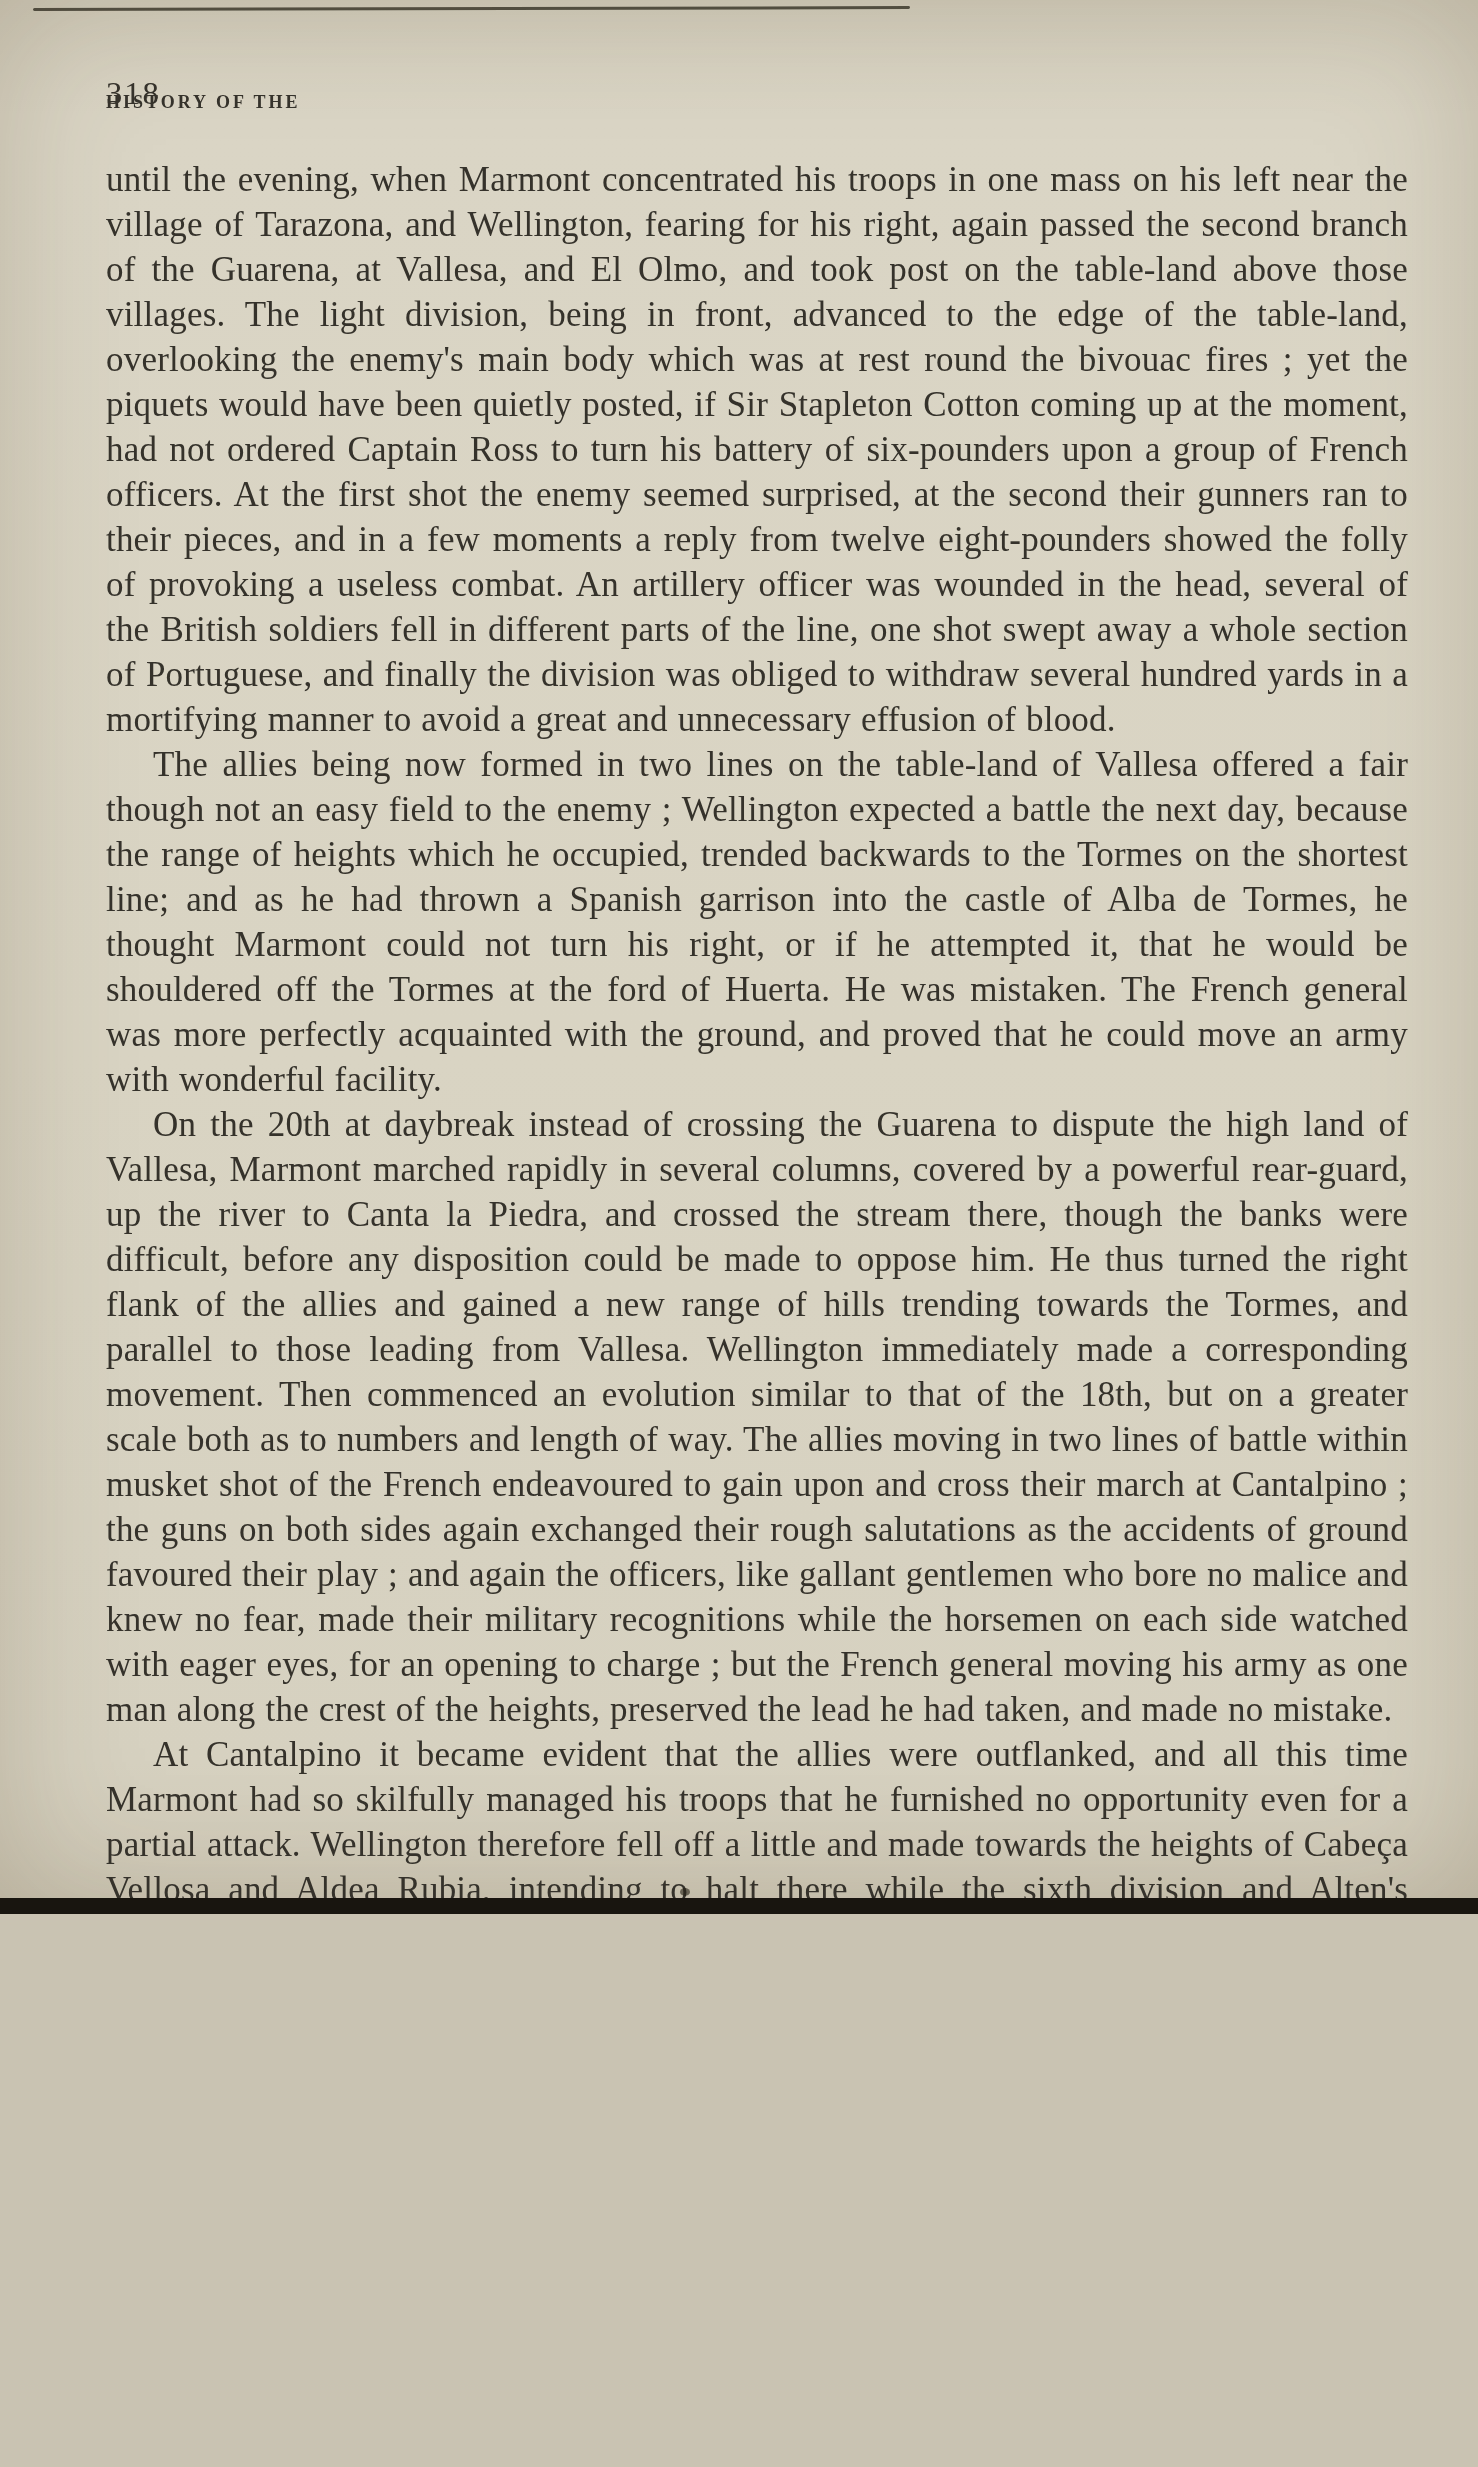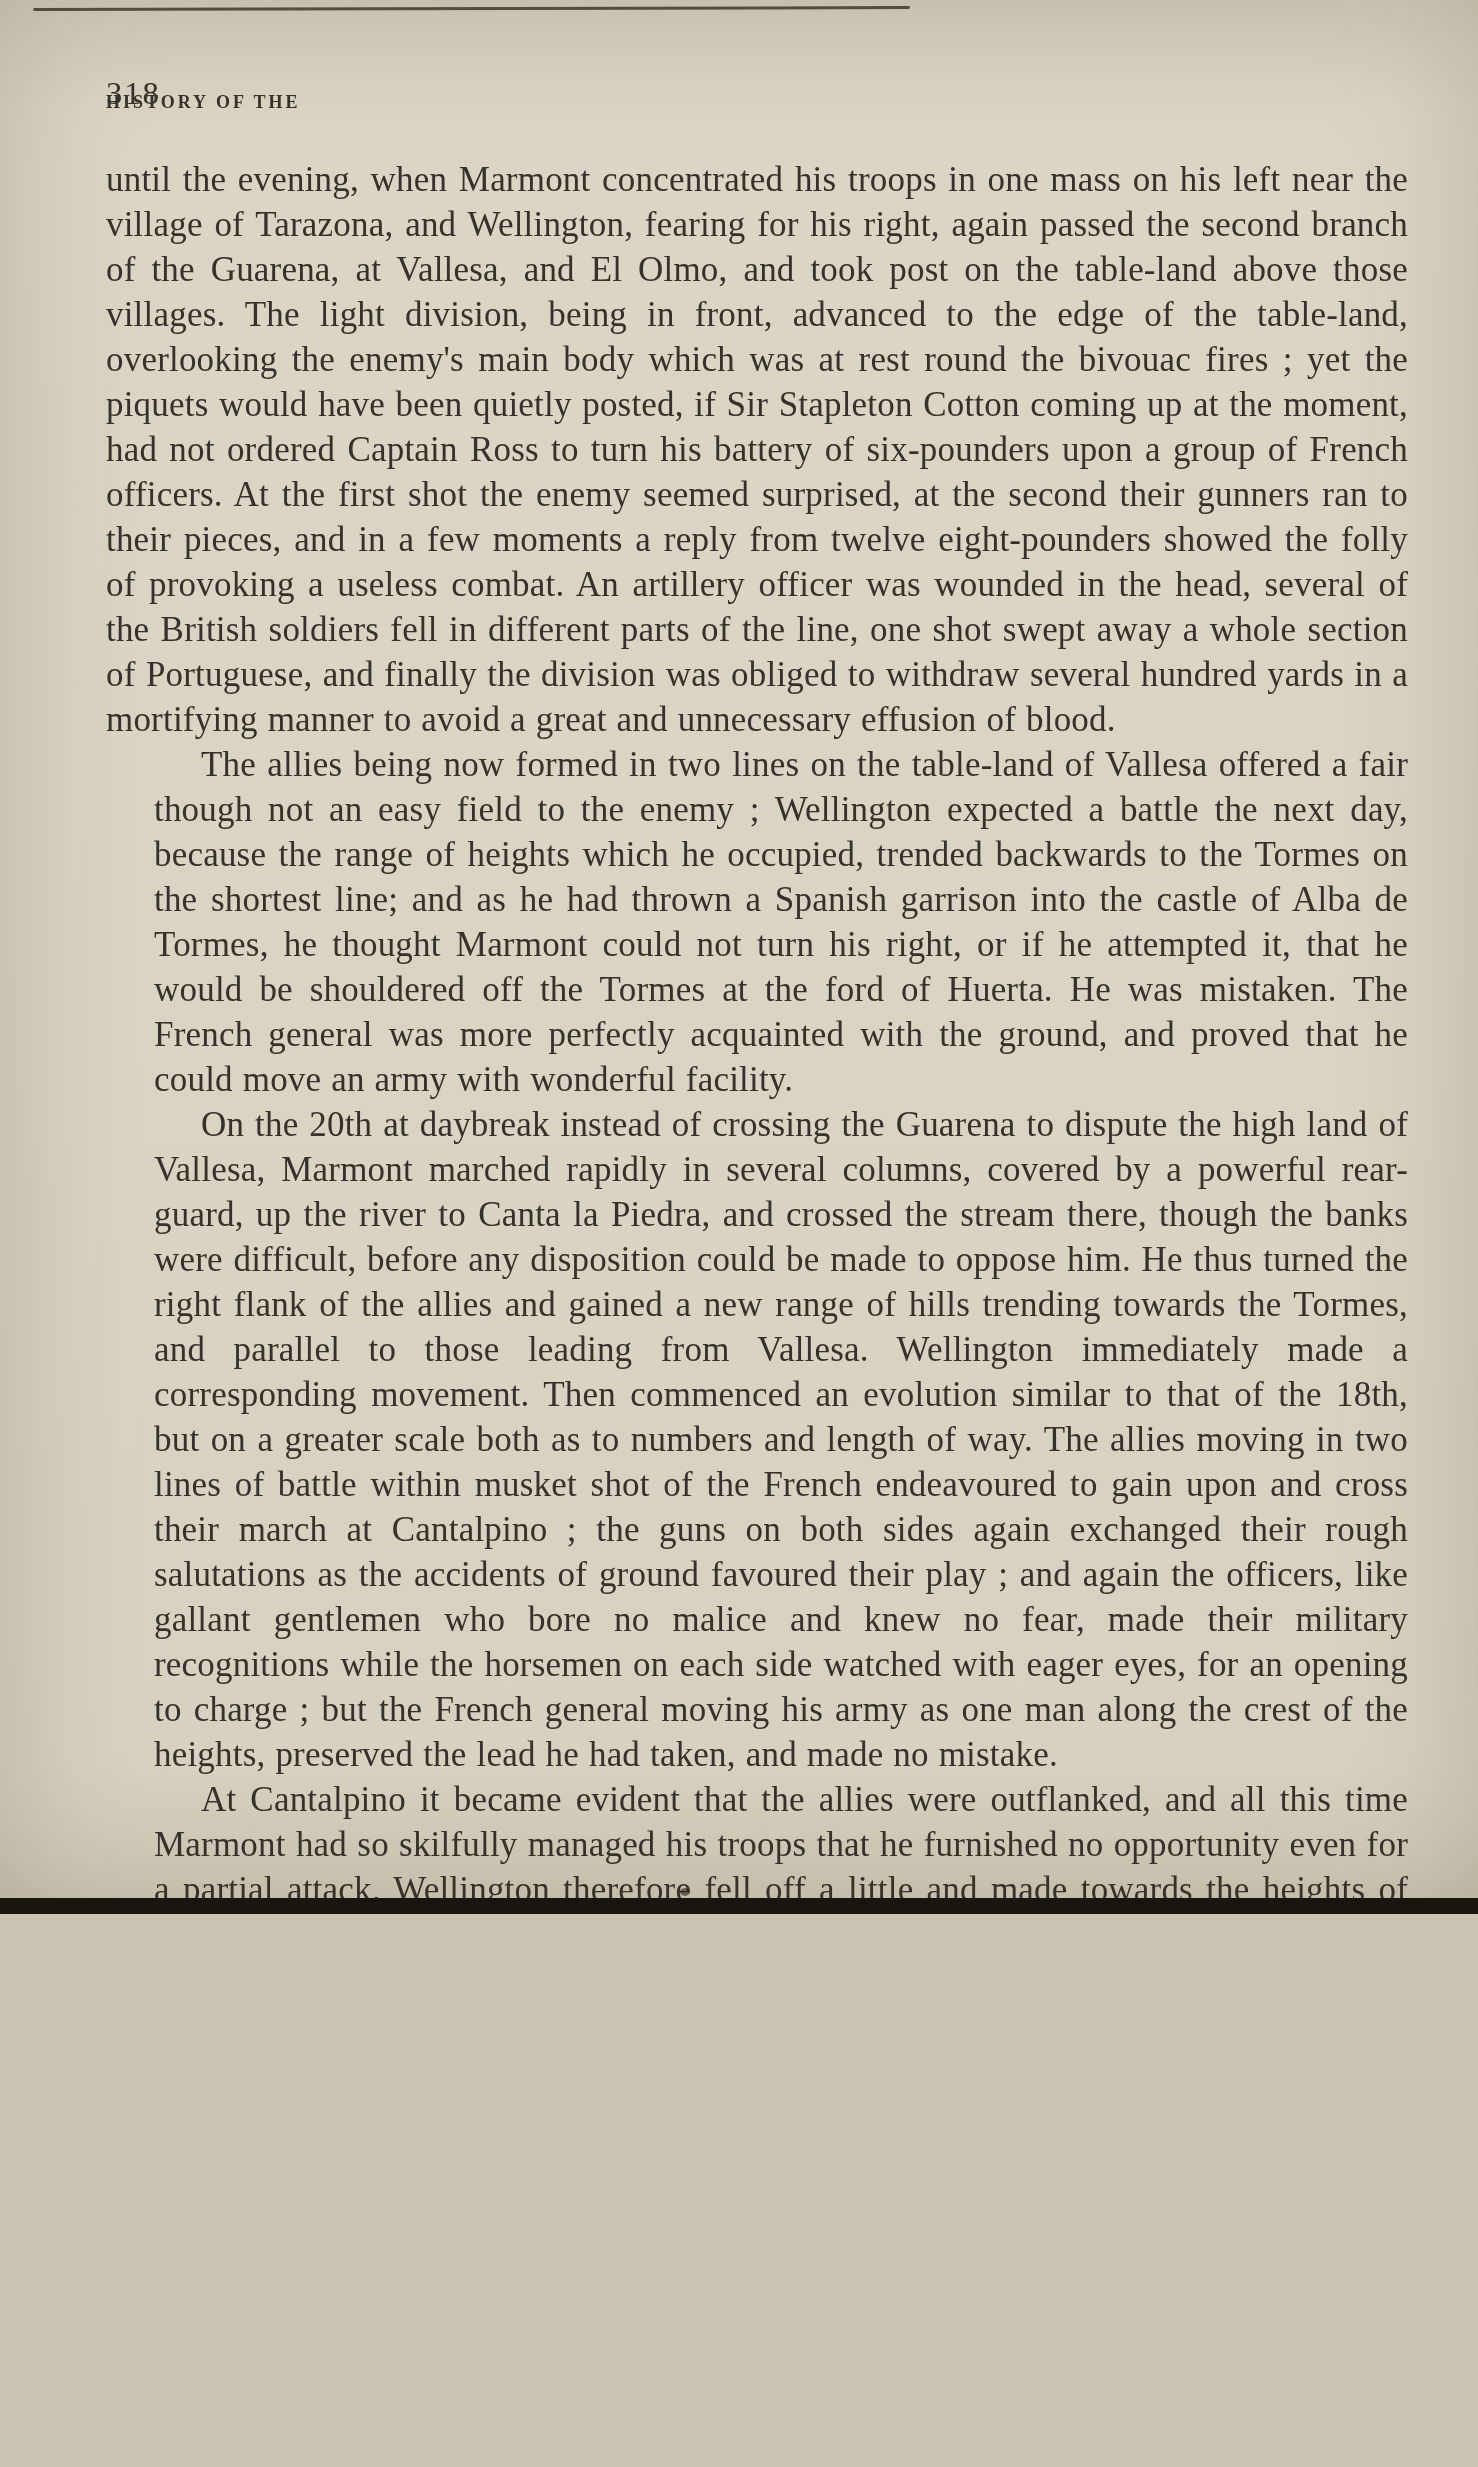--- a/index.html
+++ b/index.html
@@ -72,21 +72,20 @@
     line-height: 45px;
     letter-spacing: 0.2px;
     word-spacing: 1px;
   }
   .paragraph {
     margin: 0;
     text-align: justify;
   }
   .paragraph.indent {
     text-indent: 47px;
-    margin-left: 48px;
   }
 </style>
 </head>
 <body>
 
 <div class="page">
 
   <div class="scan-line-top"></div>
 
   <header class="page-header">

